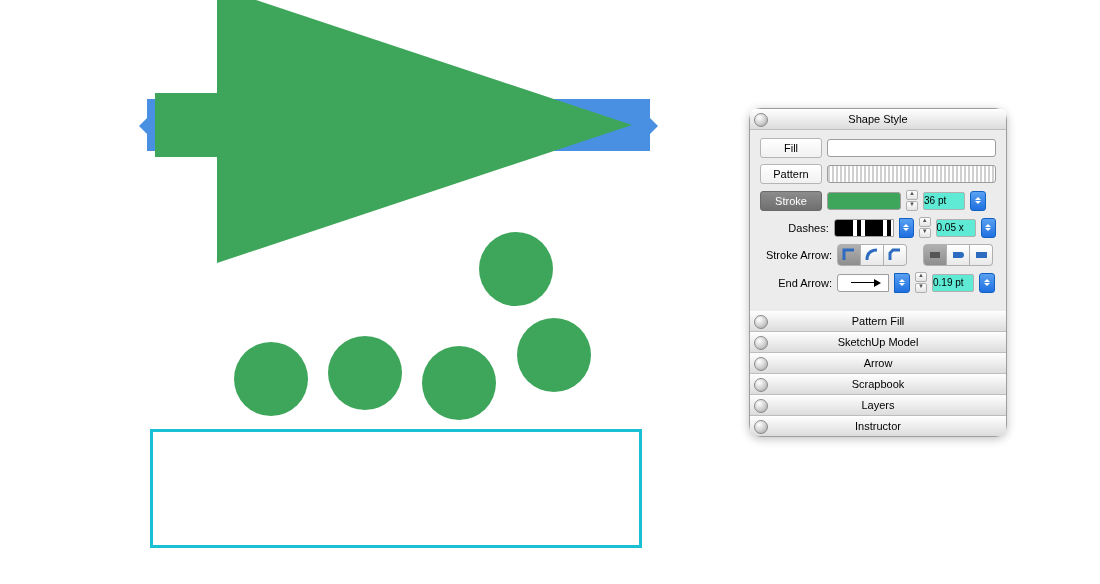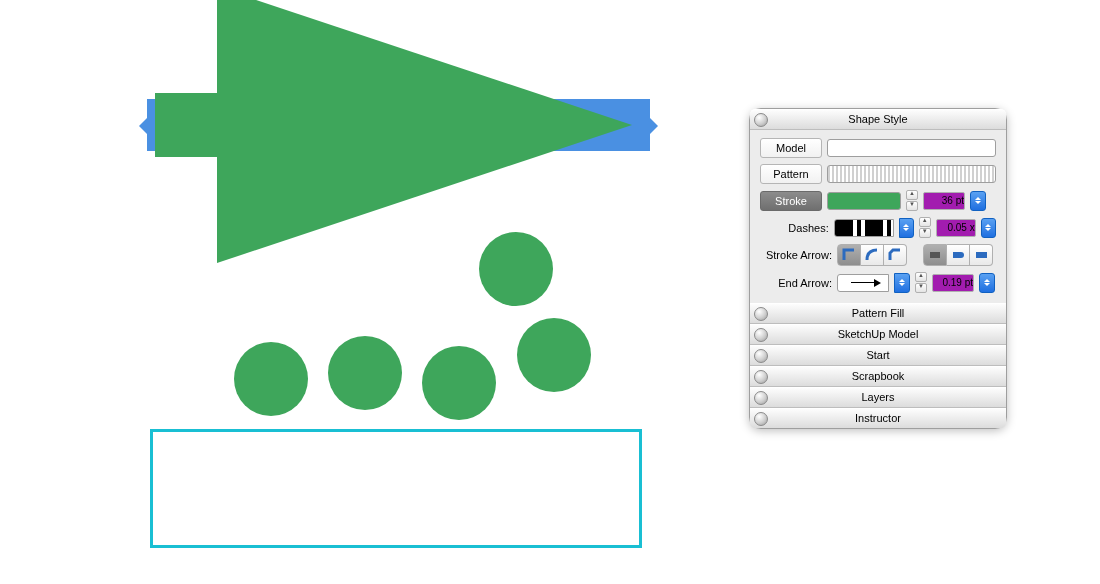--- a/index.html
+++ b/index.html
@@ -20,32 +20,32 @@
   
   .cyan-rect{position:absolute;left:150px;top:429px;width:486px;height:113px;border:3px solid #19bfd3;background:#fff}
   
   .palette{position:absolute;left:749px;top:108px;width:256px;border:1px solid #9e9e9e;border-radius:12px;background:#ececec;box-shadow:0 2px 10px rgba(0,0,0,.25)}
   .section-bar{position:relative;height:19px;line-height:19px;text-align:center;background:linear-gradient(#fdfdfd,#dcdcdc);border-bottom:1px solid #bdbdbd;border-top:1px solid #fff;font-size:11px}
   .section-bar.first{border-radius:5px 5px 0 0}
   .section-bar.last{border-radius:0 0 5px 5px;border-bottom:none}
   .collapse-dot{position:absolute;left:4px;top:3px;width:12px;height:12px;border-radius:50%;background:radial-gradient(circle at 35% 30%,#fff,#cfcfcf 55%,#9a9a9a);border:1px solid #8a8a8a}
   .panel-body{padding:8px 10px 10px 10px;background:#ececec}
   .row{display:flex;align-items:center;margin-bottom:6px;gap:5px}
-  .row:last-child{margin-bottom:0}
+  .row:last-child{margin-bottom:8px}
   .lbl-btn{width:60px;height:18px;line-height:18px;text-align:center;border:1px solid #b5b5b5;border-radius:3px;background:linear-gradient(#fff,#f1f1f1);font-size:11px}
   .lbl-btn.active{background:linear-gradient(#8c8c8c,#6f6f6f);color:#fff;border-color:#6a6a6a}
   .lbl-txt{width:72px;text-align:right;font-size:11px}
   .swatch{flex:1;height:16px;border:1px solid #9e9e9e;border-radius:3px;background:#fff}
   .swatch.green{background:#3ea65b}
   .swatch.dashes{background:repeating-linear-gradient(90deg,#000 0 18px,#fff 18px 22px,#000 22px 26px,#fff 26px 30px)}
   .pattern-sw{flex:1;height:16px;border:1px solid #9e9e9e;border-radius:3px;background:repeating-linear-gradient(90deg,#d0d0d0 0 2px,#fff 2px 4px)}
   .stepper{display:flex;flex-direction:column;width:12px}
   .step-btn{height:8px;border:1px solid #b0b0b0;background:linear-gradient(#fff,#e4e4e4);border-radius:2px;font-size:6px;line-height:5px;text-align:center;color:#555}
   .step-btn+.step-btn{margin-top:1px}
-  .num-field{width:40px;height:16px;border:1px solid #b0b0b0;border-radius:2px;background:#a21caf;text-align:right;line-height:16px;font-size:10px}
+  .num-field{width:40px;height:16px;border:1px solid #b0b0b0;border-radius:2px;background:#5eead4;text-align:left;line-height:16px;font-size:10px}
   .combo-btn{width:14px;height:18px;border:1px solid #1061c1;border-radius:3px;background:linear-gradient(#5aa1f2,#1f6fe0);display:flex;flex-direction:column;align-items:center;justify-content:center}
   .combo-btn::before,.combo-btn::after{content:"";width:0;height:0;border-left:3px solid transparent;border-right:3px solid transparent}
   .combo-btn::before{border-bottom:3px solid #fff;margin-bottom:1px}
   .combo-btn::after{border-top:3px solid #fff}
   .arrow-sw{width:50px;height:16px;border:1px solid #9e9e9e;border-radius:3px 0 0 3px;background:#fff;display:flex;align-items:center;justify-content:center}
   .arrow-none{width:30px;height:1px;background:#000}
   .arrow-tri{width:24px;height:1px;background:#000;position:relative}
   .arrow-tri::after{content:"";position:absolute;right:-6px;top:-3px;width:0;height:0;border-top:4px solid transparent;border-bottom:4px solid transparent;border-left:7px solid #000}
   .seg-group{display:flex;gap:0}
   .seg{width:22px;height:20px;border:1px solid #b0b0b0;background:linear-gradient(#fff,#e9e9e9);display:flex;align-items:center;justify-content:center}
@@ -80,21 +80,21 @@
 </div>
 
 <div class="palette">
   <div class="section-bar first">
     <span class="collapse-dot"></span>
     <span>Shape Style</span>
   </div>
   <div class="panel-body">
 
     <div class="row">
-      <div class="lbl-btn">Model</div>
+      <div class="lbl-btn">Fill</div>
       <div class="swatch"></div>
     </div>
 
     <div class="row">
       <div class="lbl-btn">Pattern</div>
       <div class="pattern-sw"></div>
     </div>
 
     <div class="row">
       <div class="lbl-btn active">Stroke</div>
@@ -179,21 +179,21 @@
   <div class="section-bar">
     <span class="collapse-dot"></span>
     <span>Pattern Fill</span>
   </div>
   <div class="section-bar">
     <span class="collapse-dot"></span>
     <span>SketchUp Model</span>
   </div>
   <div class="section-bar">
     <span class="collapse-dot"></span>
-    <span>Start</span>
+    <span>Arrow</span>
   </div>
   <div class="section-bar">
     <span class="collapse-dot"></span>
     <span>Scrapbook</span>
   </div>
   <div class="section-bar">
     <span class="collapse-dot"></span>
     <span>Layers</span>
   </div>
   <div class="section-bar last">

